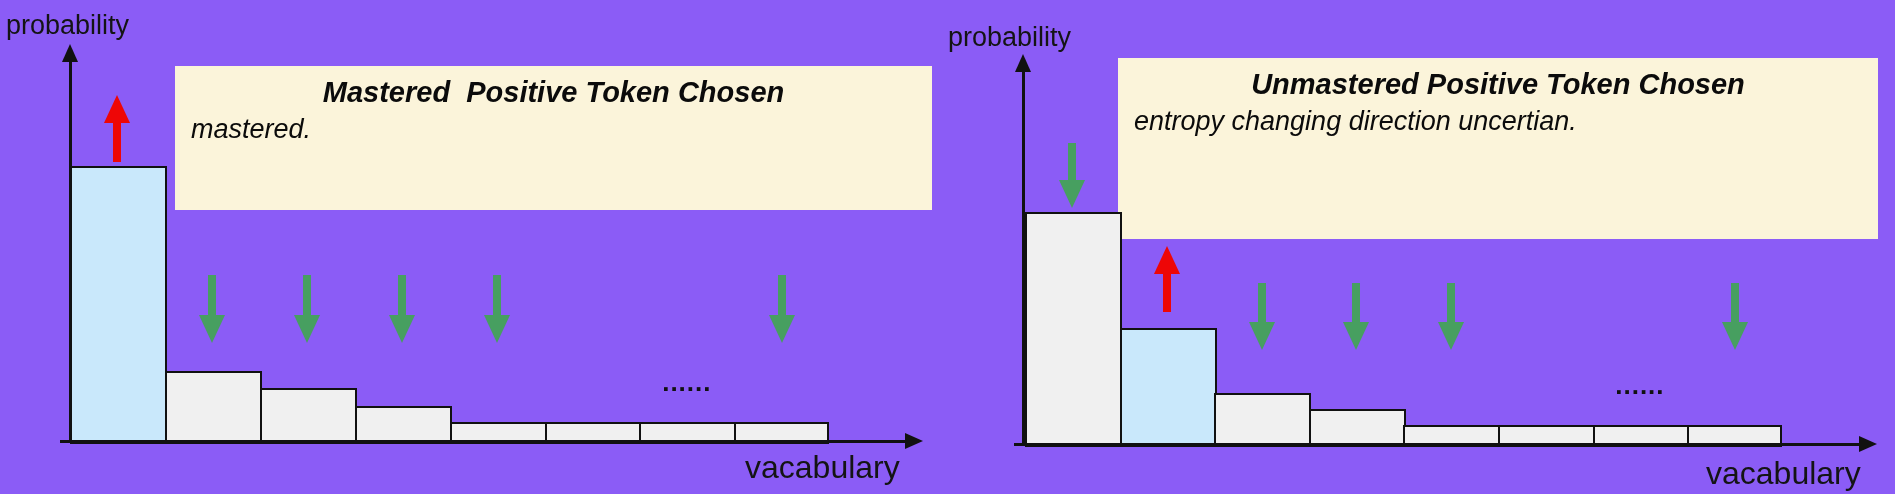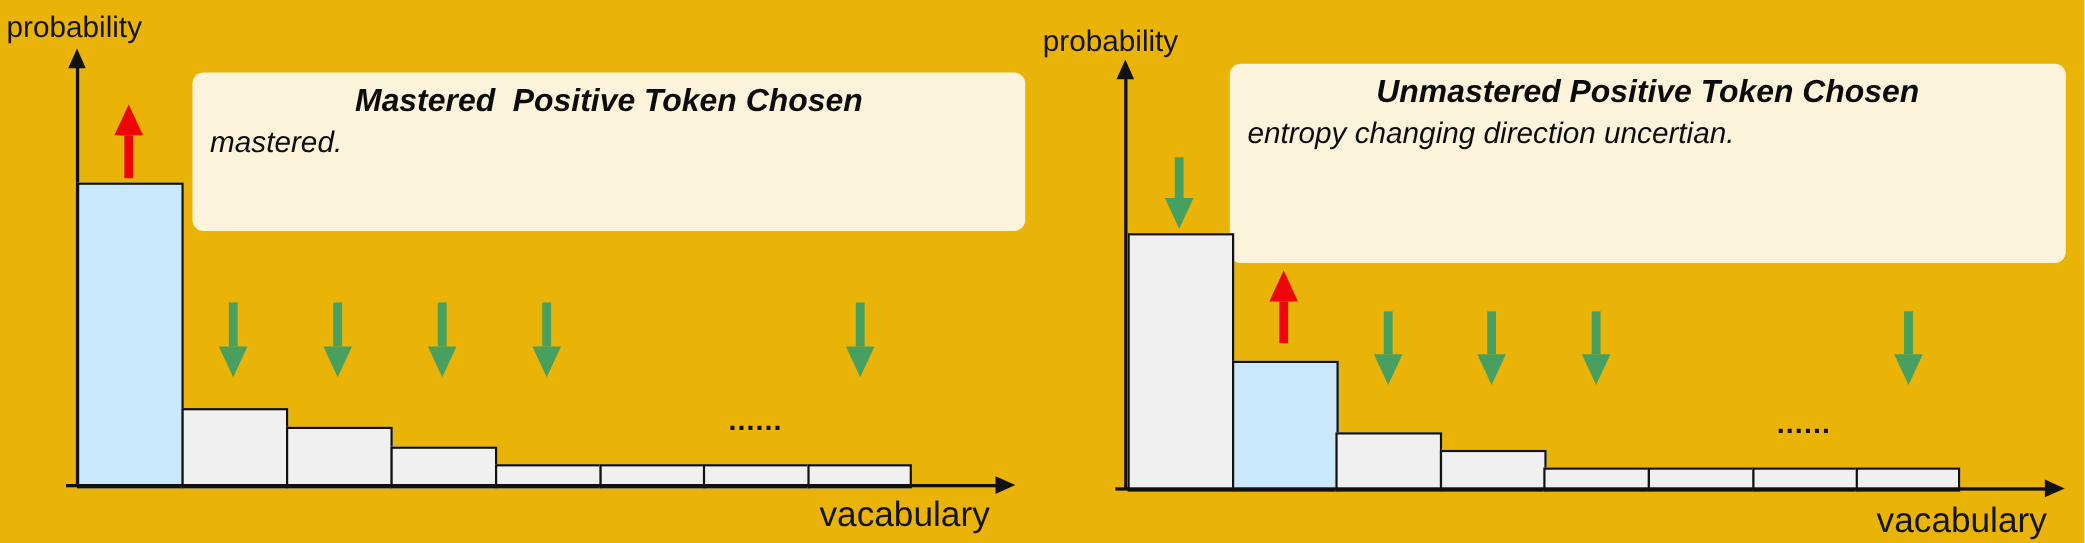--- a/index.html
+++ b/index.html
@@ -1,19 +1,19 @@
 <!DOCTYPE html>
 <html><head>
 <meta charset="utf-8">
 <style>
   html,body{margin:0;padding:0;background:#ffffff;}
   .canvas{
     position:relative;
     width:1895px;height:494px;
-    background:#eab308;
+    background:#8b5cf6;
     font-family:"Liberation Sans","DejaVu Sans",sans-serif;
     color:#0b0b0b;
     overflow:hidden;
   }
   .panel{position:absolute;inset:0;pointer-events:none;}
   .ylabel{
     position:absolute;
     font-size:27px;
     color:#141414;
   }
@@ -48,21 +48,20 @@
   }
   .p0 .xarrowhead{left:905px;top:433px;}
   .p1 .xarrowhead{left:1859px;top:436px;}
 
   
   .note{
     position:absolute;
     background:#fbf4da;
     box-sizing:border-box;
     padding:10px 16px 16px 16px;
-    border-radius:10px;
   }
   .p0 .note{left:175px;top:66px;width:757px;height:144px;}
   .p1 .note{left:1118px;top:58px;width:760px;height:181px;}
   .note-title{
     font-size:29px;
     font-weight:700;
     font-style:italic;
     text-align:center;
     white-space:pre-wrap;
     margin-bottom:3px;

